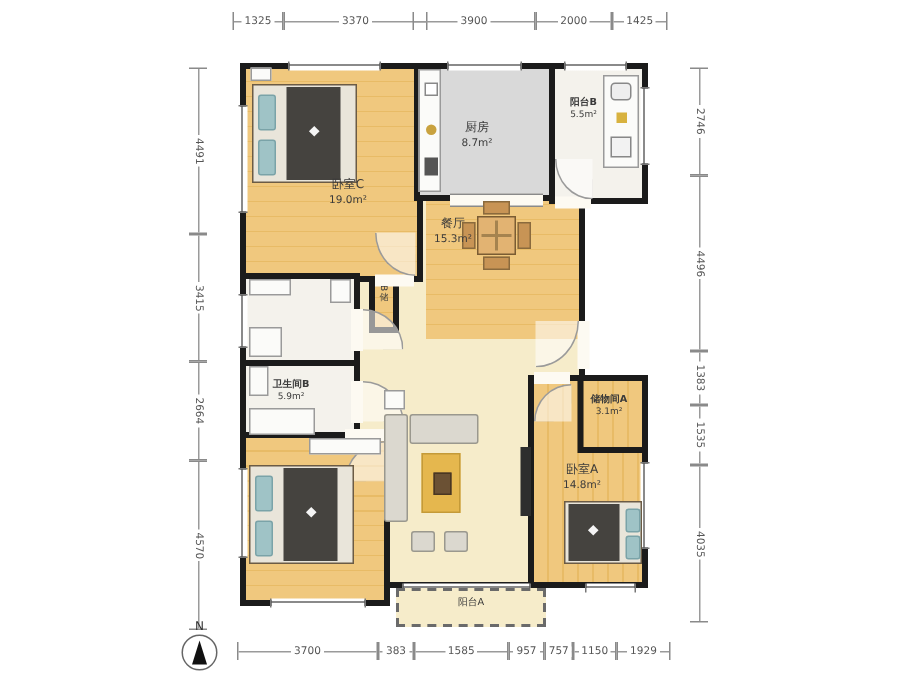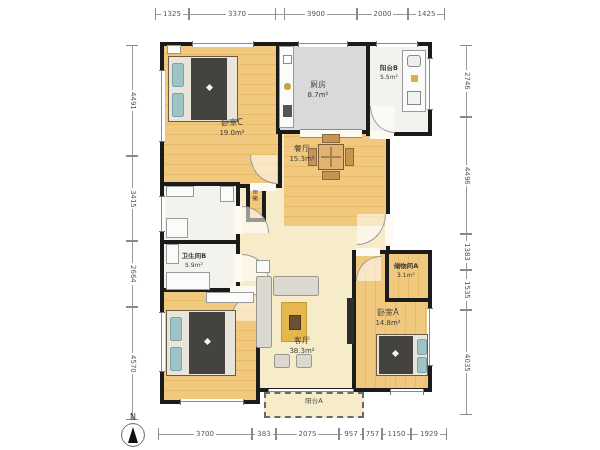--- a/index.html
+++ b/index.html
@@ -104,21 +104,21 @@
   <div class="dimh" style="left:158px;top:428px;width:94px">
       <span class="dline"></span>
       <span class="dtxt">3700</span>
     </div>
   <div class="dimh" style="left:252px;top:428px;width:24px">
       <span class="dline"></span>
       <span class="dtxt">383</span>
     </div>
   <div class="dimh" style="left:276px;top:428px;width:63px">
       <span class="dline"></span>
-      <span class="dtxt">2075</span>
+      <span class="dtxt">1585</span>
     </div>
   <div class="dimh" style="left:339px;top:428px;width:24px">
       <span class="dline"></span>
       <span class="dtxt">957</span>
     </div>
   <div class="dimh" style="left:363px;top:428px;width:19px">
       <span class="dline"></span>
       <span class="dtxt">757</span>
     </div>
   <div class="dimh" style="left:382px;top:428px;width:29px">
@@ -294,24 +294,20 @@
       <div class="ar">5.5m²</div>
   </div>
   <div class="rlabel" style="left:272px;top:144px;width:60px">
     <div class="nm">餐厅</div>
       <div class="ar">15.3m²</div>
   </div>
   <div class="rlabel small" style="left:162px;top:252px;width:64px">
     <div class="nm">卫生间B</div>
       <div class="ar">5.9m²</div>
   </div>
-  <div class="rlabel" style="left:272px;top:336px;width:60px">
-    <div class="nm">客厅</div>
-      <div class="ar">38.3m²</div>
-  </div>
   <div class="rlabel small" style="left:378px;top:262px;width:56px">
     <div class="nm">储物间A</div>
       <div class="ar">3.1m²</div>
   </div>
   <div class="rlabel" style="left:356px;top:308px;width:64px">
     <div class="nm">卧室A</div>
       <div class="ar">14.8m²</div>
   </div>
   <div class="abs vtext" style="left:250px;top:190px;z-index:30">储B</div>
 

